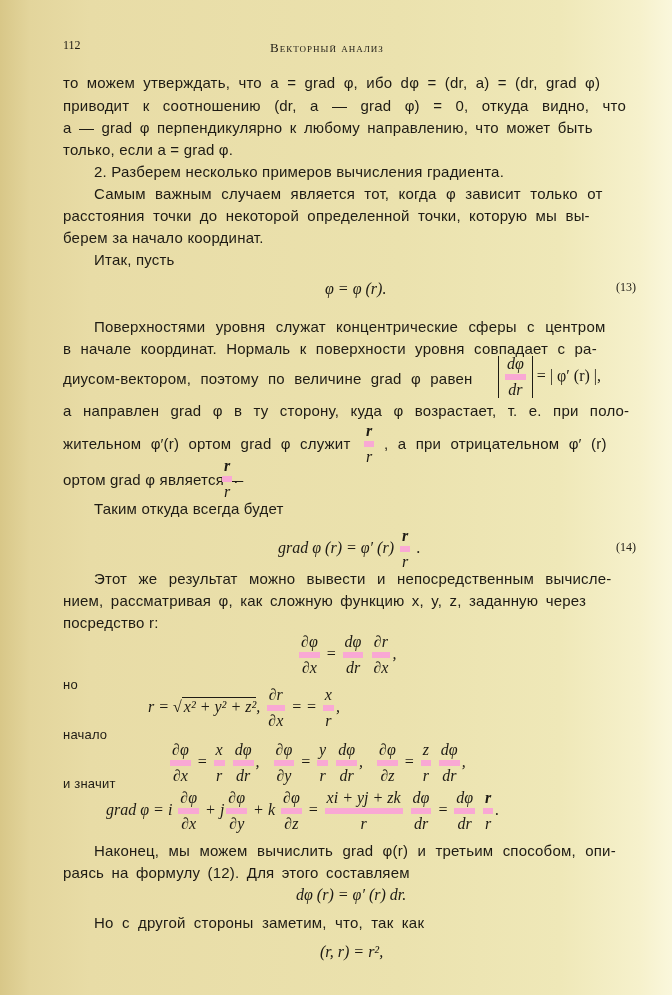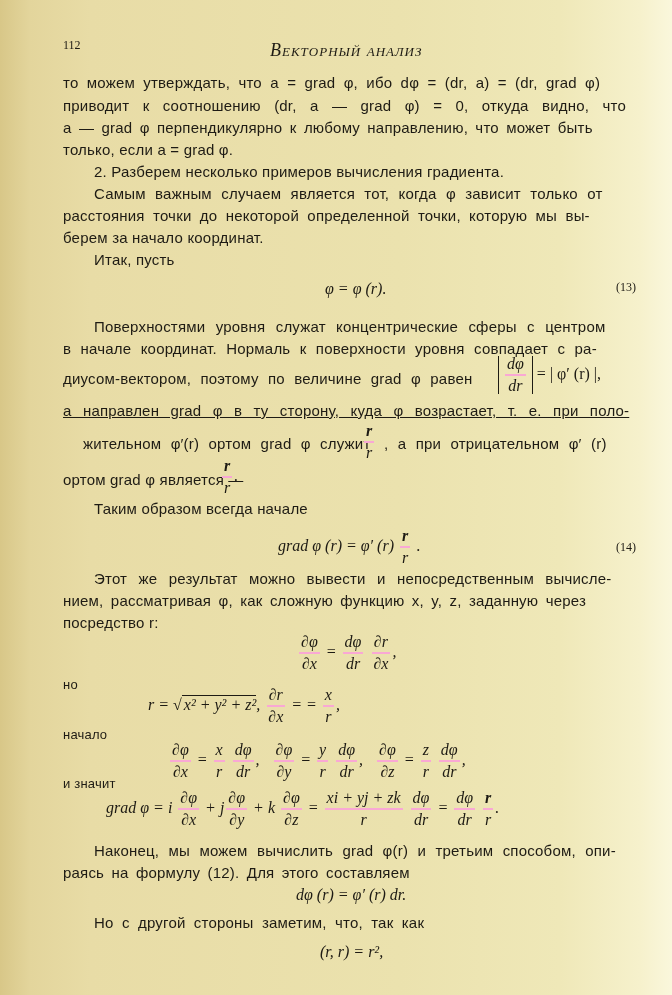--- a/index.html
+++ b/index.html
@@ -9,32 +9,32 @@
     font-family: "Liberation Serif", "DejaVu Serif", serif;
     color: #1e1b14;
     position: relative;
   }
   .abs { position: absolute; }
   .txt { font-family: "Liberation Sans", "DejaVu Sans", sans-serif; font-size: 15px; letter-spacing: 0.2px; white-space: nowrap; }
   .serif { font-family: "Liberation Serif", "DejaVu Serif", serif; }
   .it { font-style: italic; }
   .bold { font-weight: bold; }
   .frac { display: inline-flex; flex-direction: column; align-items: center; vertical-align: middle; line-height: 1; margin: 0 2px; }
-  .frac .num { border-bottom: 2px solid #f9a8d4; padding: 0 2px 2px; }
+  .frac .num { border-bottom: 6px solid #f9a8d4; padding: 0 2px 2px; }
   .frac .den { padding: 2px 2px 0; }
   .eq { position: absolute; white-space: nowrap; font-family: "Liberation Serif", "DejaVu Serif", serif; font-size: 16px; }
   .eqnum { position: absolute; right: 36px; font-family: "Liberation Serif", serif; font-size: 12px; }
   .sqrt { border-top: 1px solid #1e1b14; padding-left: 2px; }
   .bar { display:inline-block; border-left:1px solid #1e1b14; border-right:1px solid #1e1b14; padding:0 4px; }
 </style>
 </head>
 <body>
 
 <div class="abs serif" style="left:63px; top:38px; font-size:12px;">112</div>
-<div class="abs serif" style="left:270px; top:40px; font-size:18px; letter-spacing:1px; font-variant:small-caps;font-style:italic;">Векторный анализ</div>
+<div class="abs serif" style="left:270px; top:40px; font-size:13px; letter-spacing:1px; font-variant:small-caps;">Векторный анализ</div>
 
 <div class="abs txt" style="left:63px; top:74px; word-spacing:4px;">то можем утверждать, что a = grad φ, ибо dφ = (dr, a) = (dr, grad φ)</div>
 <div class="abs txt" style="left:63px; top:97px; word-spacing:9px;">приводит к соотношению (dr, a — grad φ) = 0, откуда видно, что</div>
 <div class="abs txt" style="left:63px; top:119px; word-spacing:3px;">a — grad φ перпендикулярно к любому направлению, что может быть</div>
 <div class="abs txt" style="left:63px; top:141px;">только, если a = grad φ.</div>
 
 <div class="abs txt" style="left:94px; top:163px;">2. Разберем несколько примеров вычисления градиента.</div>
 
 <div class="abs txt" style="left:94px; top:185px; word-spacing:5px;">Самым важным случаем является тот, когда φ зависит только от</div>
 <div class="abs txt" style="left:63px; top:207px; word-spacing:4px;">расстояния точки до некоторой определенной точки, которую мы вы-</div>
@@ -50,40 +50,40 @@
 <div class="abs txt" style="left:63px; top:370px; word-spacing:5px;">диусом-вектором, поэтому по величине grad φ равен</div>
 <div class="eq" style="left:498px; top:356px;">
   <span class="bar">
     <span class="frac it">
       <span class="num">dφ</span>
       <span class="den">dr</span>
     </span>
   </span>
   <span>= | φ′ (r) |,</span>
 </div>
-<div class="abs txt" style="left:63px; top:402px; word-spacing:7px;text-decoration:underline;">а направлен grad φ в ту сторону, куда φ возрастает, т. е. при поло-</div>
-
-<div class="abs txt" style="left:63px; top:435px; word-spacing:5px;margin-left:20px;">жительном φ′(r) ортом grad φ служит</div>
+<div class="abs txt" style="left:63px; top:402px; word-spacing:7px;">а направлен grad φ в ту сторону, куда φ возрастает, т. е. при поло-</div>
+
+<div class="abs txt" style="left:63px; top:435px; word-spacing:5px;">жительном φ′(r) ортом grad φ служит</div>
 <div class="eq it" style="left:362px; top:423px;">
   <span class="frac">
     <span class="num bold">r</span>
     <span class="den">r</span>
   </span>
 </div>
 <div class="abs txt" style="left:384px; top:435px; word-spacing:5px;">, а при отрицательном φ′ (r)</div>
 
 <div class="abs txt" style="left:63px; top:471px;">ортом grad φ является —</div>
 <div class="eq it" style="left:220px; top:458px;">
   <span class="frac">
     <span class="num bold">r</span>
     <span class="den">r</span>
   </span><span>.</span>
 </div>
 
-<div class="abs txt" style="left:94px; top:500px;">Таким образом всегда начале</div>
+<div class="abs txt" style="left:94px; top:500px;">Таким откуда всегда будет</div>
 
 <div class="eq" style="left:278px; top:528px;">
   <span class="it">grad φ (r) = φ′ (r)</span>
   <span class="frac it">
     <span class="num bold">r</span>
     <span class="den">r</span>
   </span>
   <span>.</span>
 </div>
 <div class="eqnum" style="top:540px;">(14)</div>

